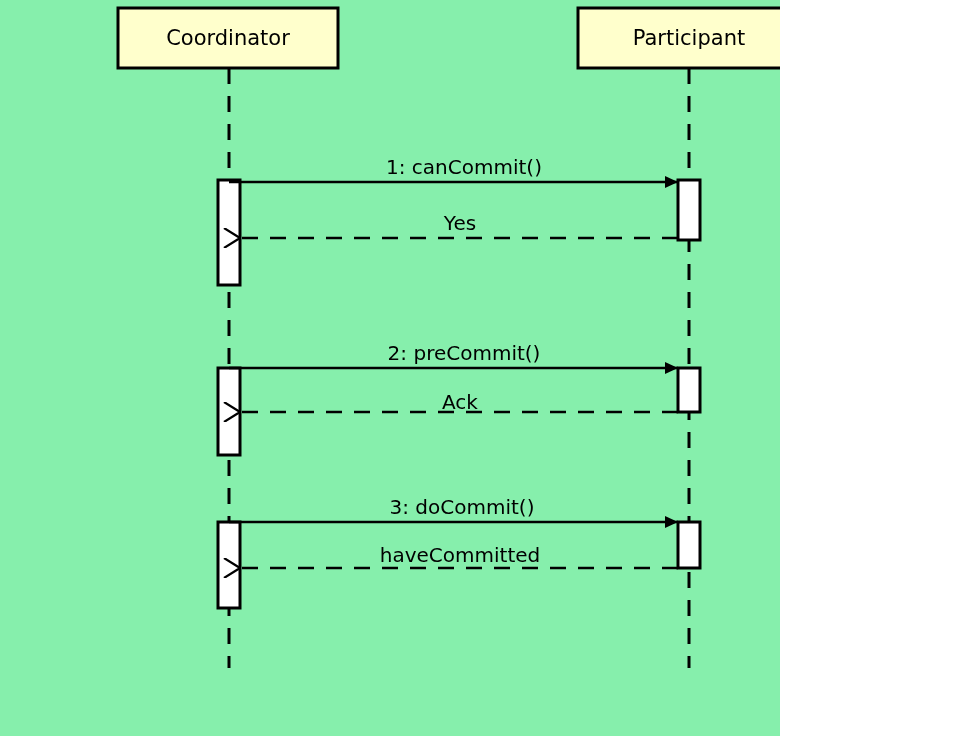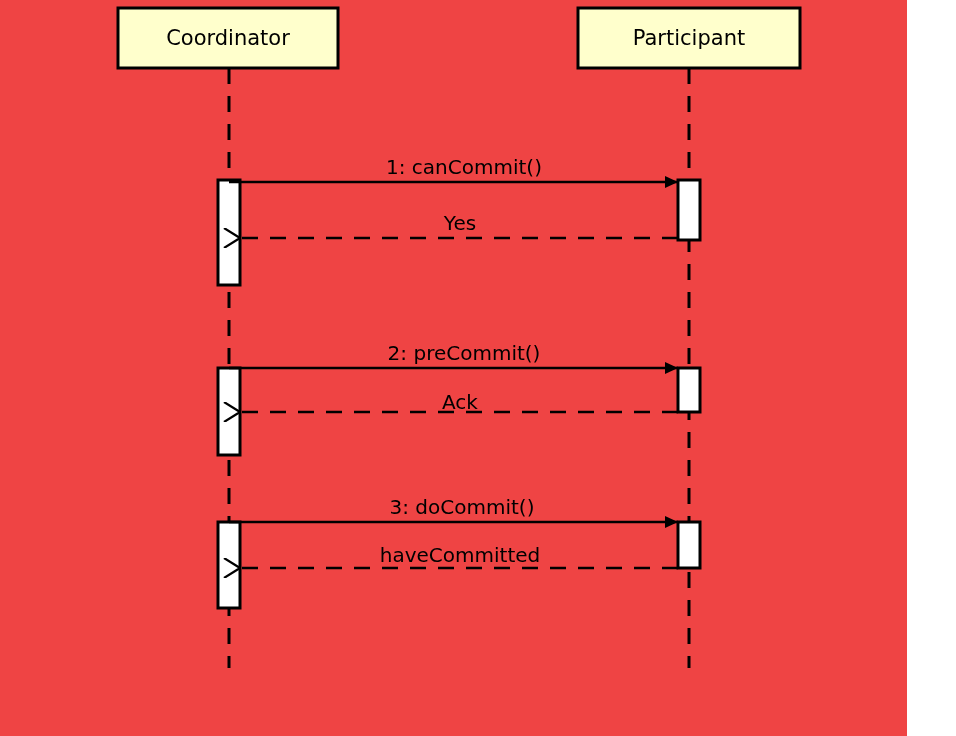--- a/index.html
+++ b/index.html
@@ -2,23 +2,23 @@
 <html><head>
 <meta charset="utf-8">
 <style>
   html, body {
     margin: 0;
     padding: 0;
     background: #ffffff;
   }
   #canvas {
     position: relative;
-    width: 907px;
+    width: 780px;
     height: 736px;
-    background: #ef4444;
+    background: #86efac;
     font-family: "DejaVu Sans", sans-serif;
     overflow: hidden;
   }
   #diagram-svg {
     position: absolute;
     left: 0;
     top: 0;
     width: 956px;
     height: 736px;
   }

